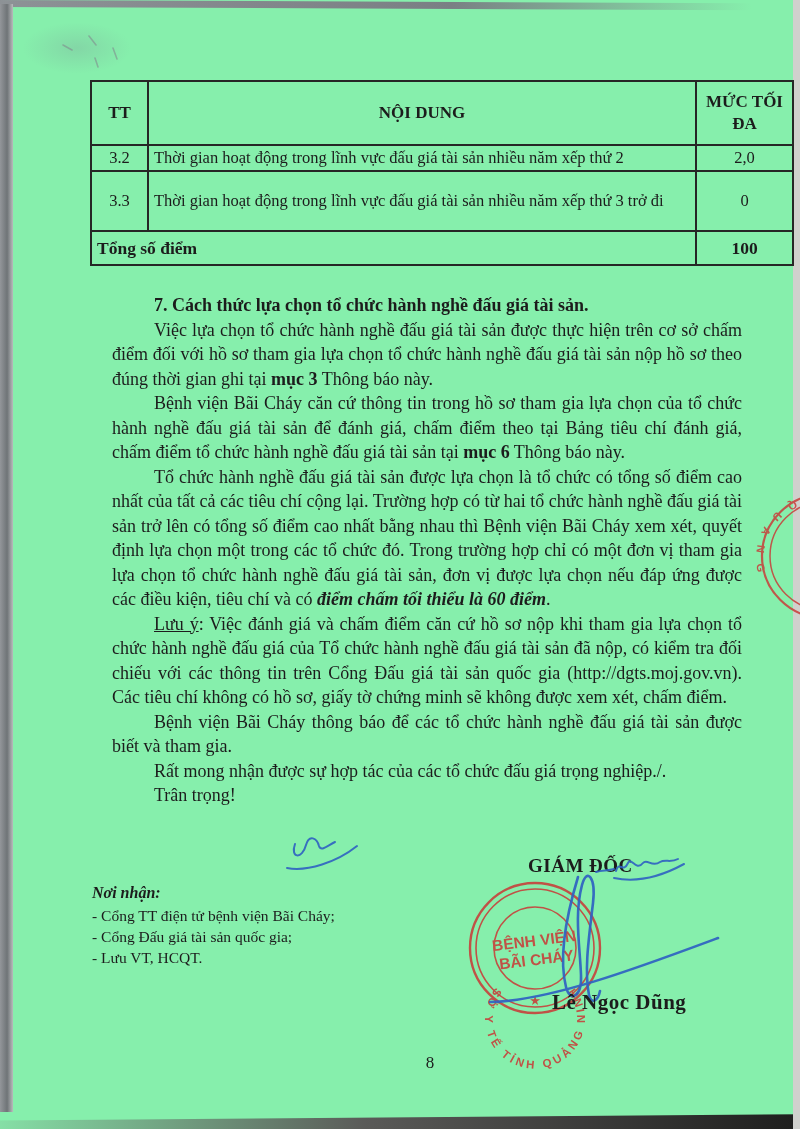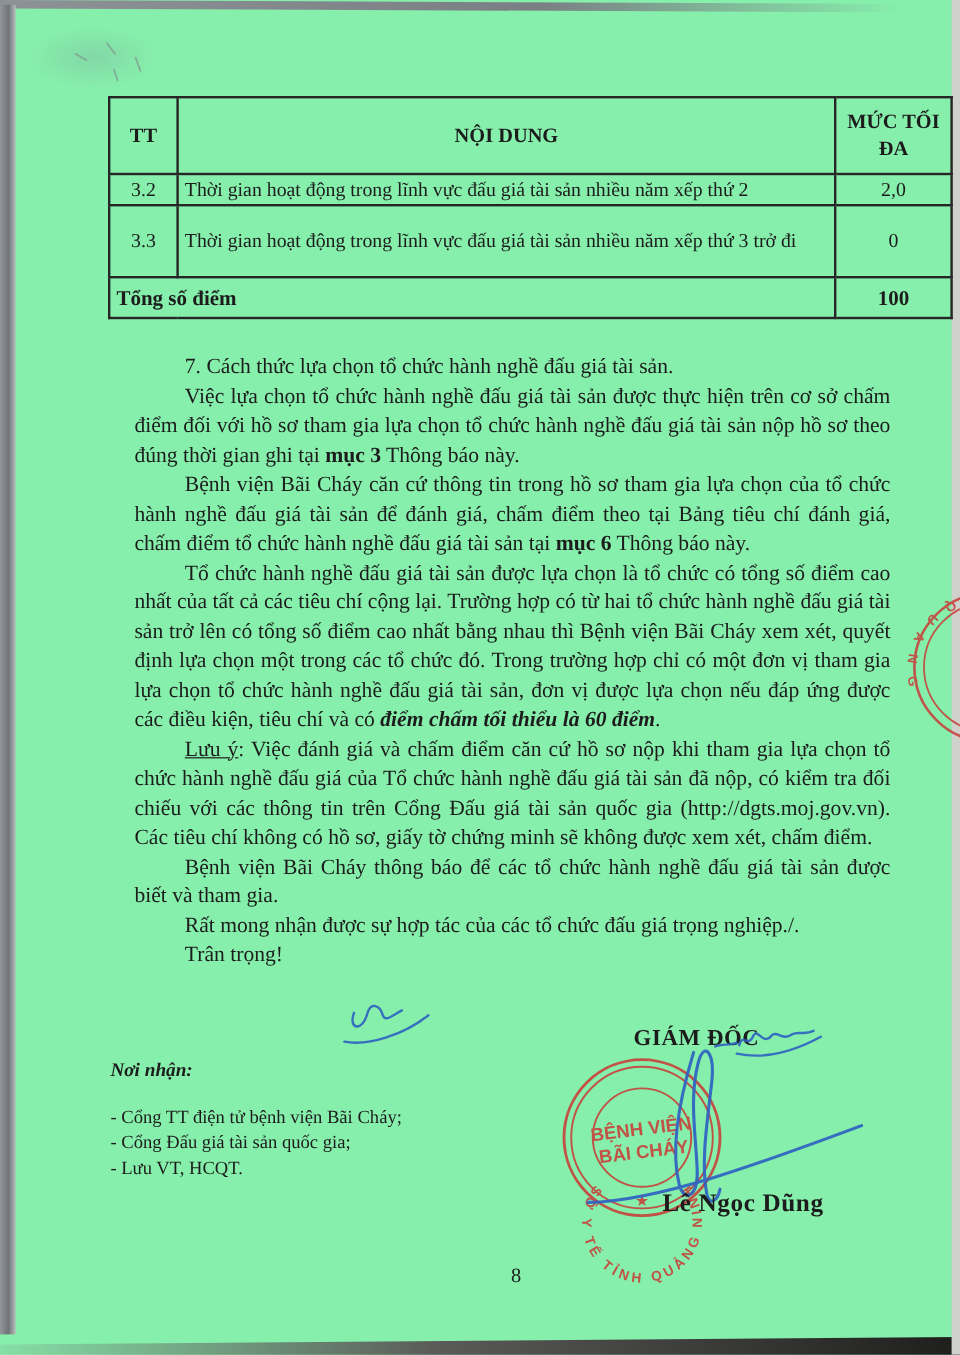--- a/index.html
+++ b/index.html
@@ -28,28 +28,28 @@
   tr.hdr td{font-weight:bold;text-align:center;font-size:17px;line-height:22px;}
   tr.hdr{height:64px;}
   tr.r1{height:26px;}
   tr.r2{height:60px;}
   tr.total{height:34px;}
   tr.total td{font-weight:bold;font-size:17.5px;}
 
   
   .bodytext{position:absolute;left:112px;top:293px;width:630px;font-size:18px;line-height:24.5px;text-align:justify;}
   .bodytext p{margin:0;text-indent:42px;}
-  .bodytext p.head{font-weight:normal;text-align:left;}
+  .bodytext p.head{font-weight:bold;text-align:left;}
   .b{font-weight:bold;}
   .bi{font-weight:bold;font-style:italic;}
   .ul{text-decoration:underline;}
 
   
   .recipients{position:absolute;left:92px;top:882px;font-size:15.5px;line-height:21px;}
-  .recipients .rh{font-weight:bold;font-style:italic;font-size:16px;margin-bottom:18px;}
+  .recipients .rh{font-weight:bold;font-style:italic;font-size:16px;margin-bottom:2px;}
   .director{position:absolute;left:528px;top:855px;font-size:19px;font-weight:bold;letter-spacing:.5px;}
   .signer{position:absolute;left:506px;top:990px;font-size:21px;font-weight:bold;letter-spacing:.5px;margin-left:46px;}
   .pagenum{position:absolute;left:0;top:1053px;width:860px;text-align:center;font-size:17px;}
   svg{position:absolute;overflow:visible;}
   .stamp-svg{left:450px;top:855px;}
   .partial-stamp-svg{left:752px;top:478px;}
   .dir-scribble{left:592px;top:850px;}
   .closing-scribble{left:285px;top:830px;}
   .pencil-svg{left:25px;top:20px;}
 </style>

